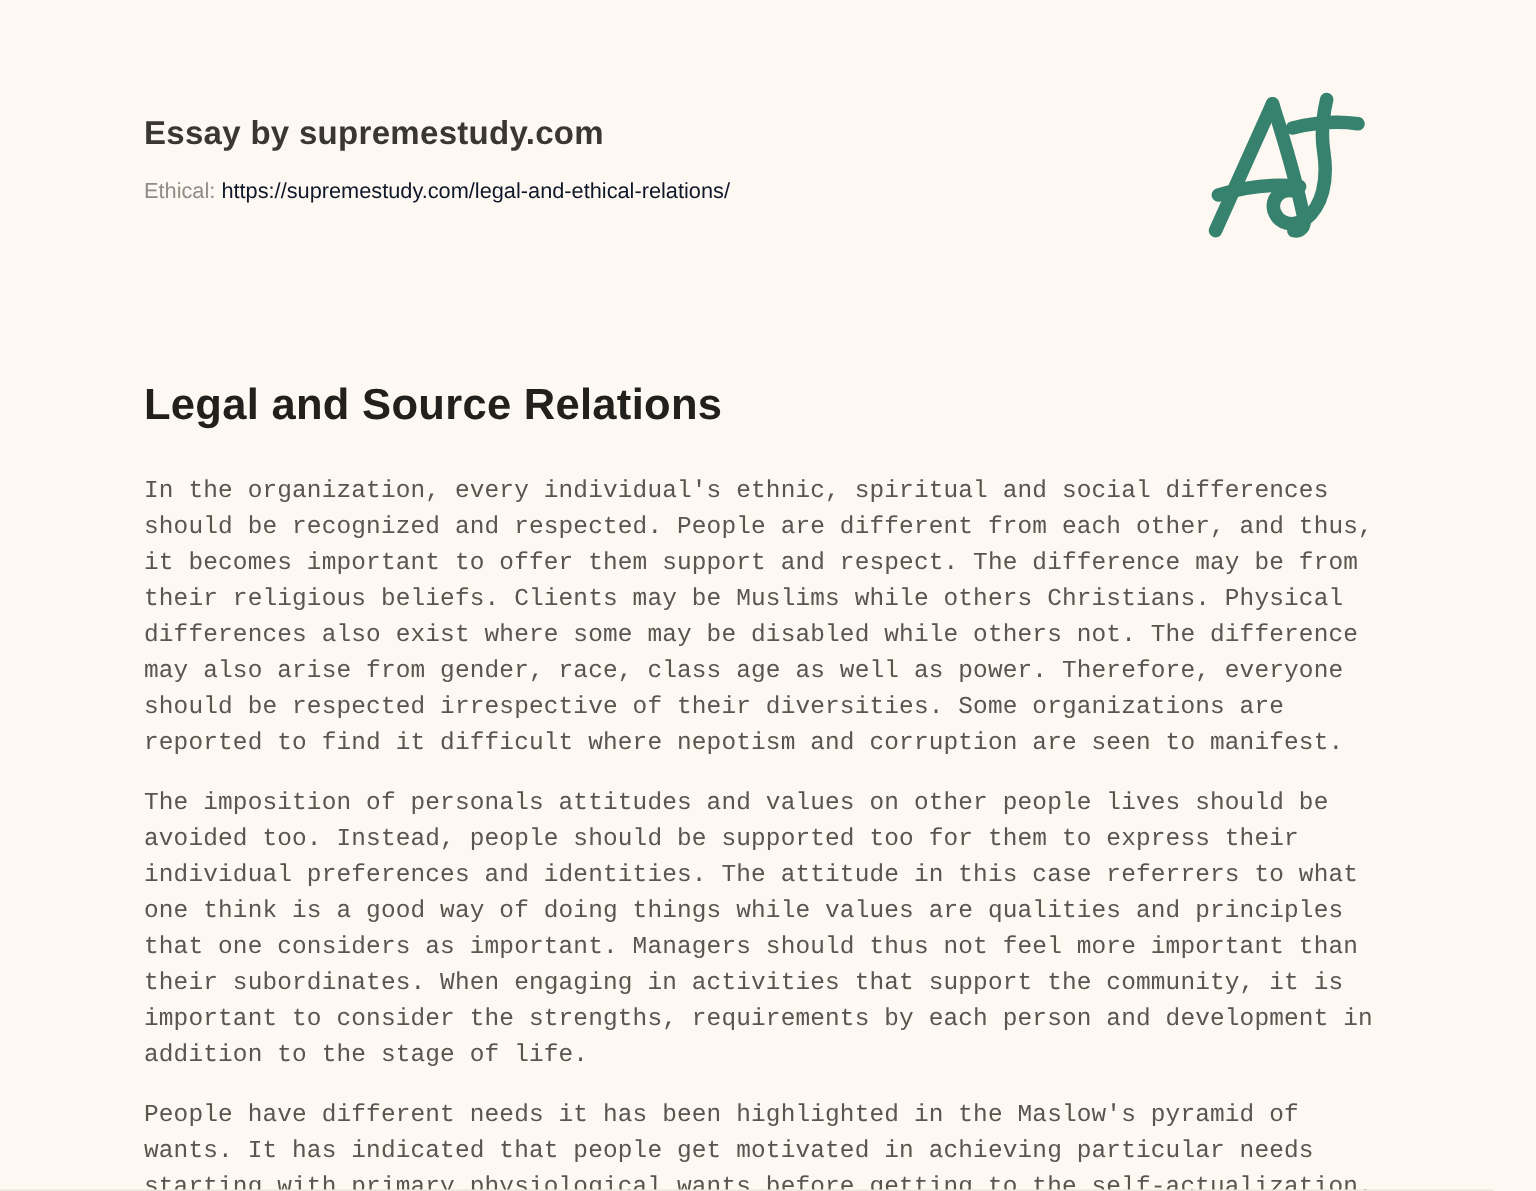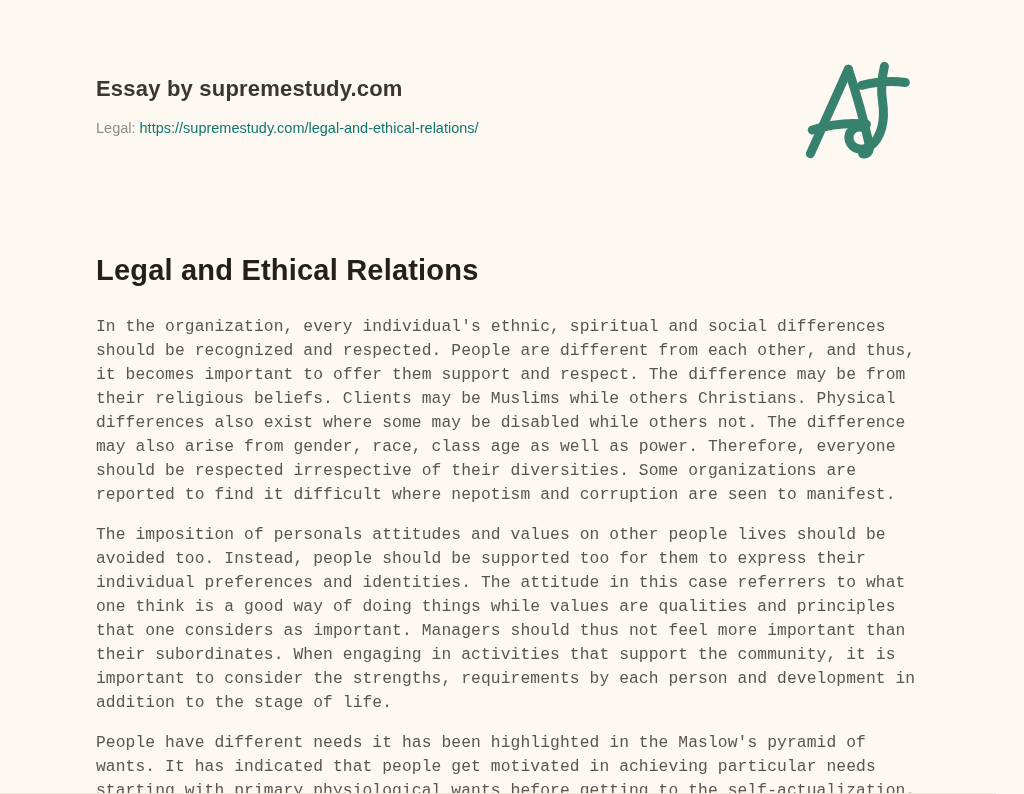--- a/index.html
+++ b/index.html
@@ -26,21 +26,21 @@
     color: #3a3733;
     letter-spacing: 0.2px;
   }
   .source-line {
     margin-top: 17px;
     font-size: 14.5px;
     line-height: 18px;
     color: #908c86;
   }
   .source-line a {
-    color: #0f766e;
+    color: #0f172a;
     text-decoration: none;
   }
   .logo {
     position: absolute;
     top: 56px;
     right: 84px;
     width: 114px;
     height: 110px;
   }
   .logo svg { width: 100%; height: 100%; }
@@ -66,38 +66,38 @@
   }
 </style>
 </head>
 <body>
 
 <div class="page">
 
   <header>
     <h1 class="site-title">Essay by supremestudy.com</h1>
     <div class="source-line">
-      <span>Legal:</span>
+      <span>Ethical:</span>
       <a href="#">https://supremestudy.com/legal-and-ethical-relations/</a>
     </div>
     <div class="logo">
       <svg viewBox="0 0 120 112" fill="none" xmlns="http://www.w3.org/2000/svg">
         <g stroke="#37826e" stroke-width="9.5" stroke-linecap="round" fill="none">
           <path d="M13 101 L53 12"></path>
           <path d="M53 12 C62 40 70 68 75 92 C76 98 73 102 68 101"></path>
           <path d="M15 76 C35 70 55 68 72 70"></path>
           <path d="M91 9 C88 22 87 34 89 46 C92 66 88 84 76 93 C67 99 57 96 54 87 C52 79 58 72 66 73"></path>
           <path d="M67 29 C83 25 99 24 113 26"></path>
         </g>
       </svg>
     </div>
   </header>
 
   <main>
-    <h2 class="essay-title">Legal and Ethical Relations</h2>
+    <h2 class="essay-title">Legal and Source Relations</h2>
     <div class="essay-body">
       <p>In the organization, every individual's ethnic, spiritual and social differences should be recognized and respected. People are different from each other, and thus, it becomes important to offer them support and respect. The difference may be from their religious beliefs. Clients may be Muslims while others Christians. Physical differences also exist where some may be disabled while others not. The difference may also arise from gender, race, class age as well as power. Therefore, everyone should be respected irrespective of their diversities. Some organizations are reported to find it difficult where nepotism and corruption are seen to manifest.</p>
       <p>The imposition of personals attitudes and values on other people lives should be avoided too. Instead, people should be supported too for them to express their individual preferences and identities. The attitude in this case referrers to what one think is a good way of doing things while values are qualities and principles that one considers as important. Managers should thus not feel more important than their subordinates. When engaging in activities that support the community, it is important to consider the strengths, requirements by each person and development in addition to the stage of life.</p>
       <p>People have different needs it has been highlighted in the Maslow's pyramid of wants. It has indicated that people get motivated in achieving particular needs starting with primary physiological wants before getting to the self-actualization. Physiological needs include food, shelter clothing water among others. Clients should be permitted to be themselves, and thus they should be respected. Those who are loud and out-going should not be told to get quiet while those who like to be alone should not be forced to participate in activities of a group. What one person requires is not similar to the next person. Companies should thus respect every person on their own.</p>
     </div>
   </main>
 
 </div>
 
 </body></html>

